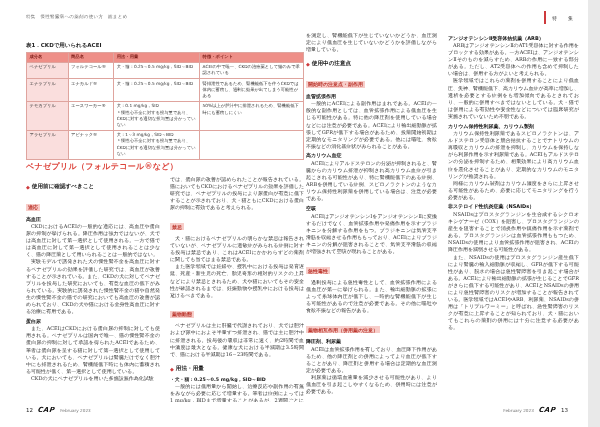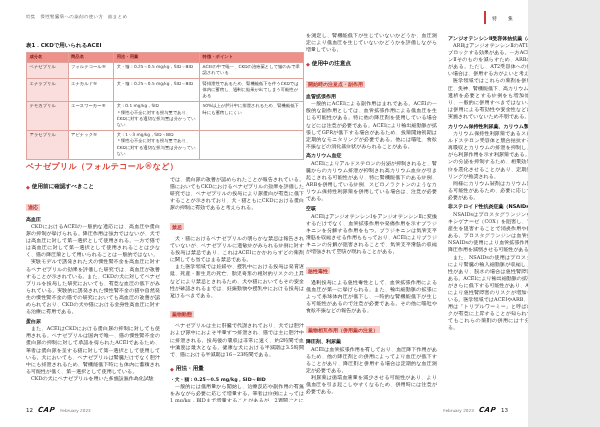--- a/index.html
+++ b/index.html
@@ -1,16 +1,16 @@
 <!DOCTYPE html>
 <html><head>
 <meta charset="utf-8">
 <style>
   html,body{margin:0;padding:0;background:#e9e9e9;}
-  .sheet{position:relative;width:528px;height:427px;background:#ffffff;overflow:hidden;
+  .sheet{position:relative;width:588px;height:427px;background:#ffffff;overflow:hidden;
          font-family:"DejaVu Serif",serif;color:#333;}
   
   .hdr-left{position:absolute;left:26px;top:14px;font:4.5px "DejaVu Sans",sans-serif;color:#666;letter-spacing:.3px;}
   .hdr-right{position:absolute;right:12px;top:11px;display:flex;align-items:center;gap:6px;}
   .hdr-bar{width:2.5px;height:13px;background:#ce3a3c;}
   .hdr-right-label{font:5px "DejaVu Sans",sans-serif;color:#444;letter-spacing:3px;}
   
   .table-wrap{position:absolute;left:26px;top:42px;width:278px;}
   .tbl-title{font:bold 5.5px "DejaVu Sans",sans-serif;color:#222;margin:0 0 2.5px 0;}
   table.acei{width:100%;border-collapse:collapse;font:4.3px "DejaVu Sans",sans-serif;line-height:1.45;table-layout:fixed;}

